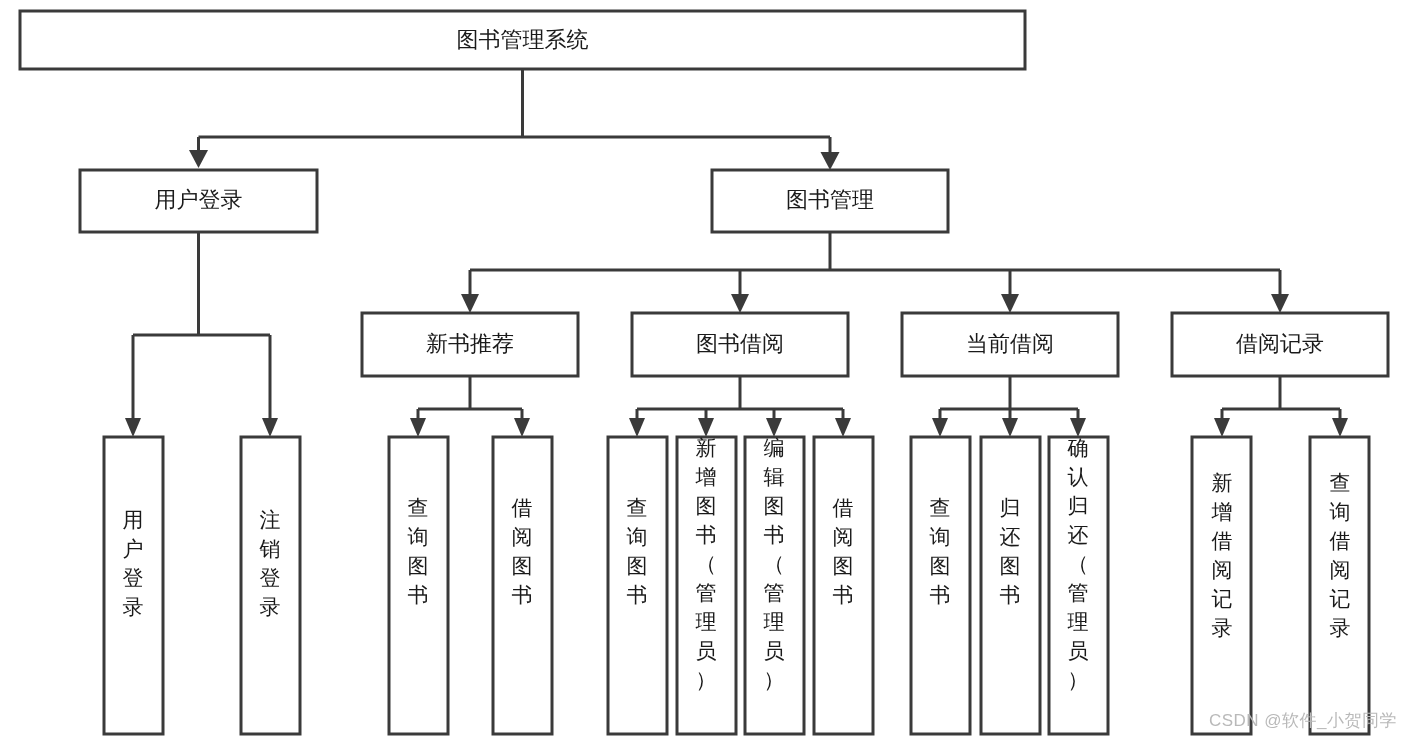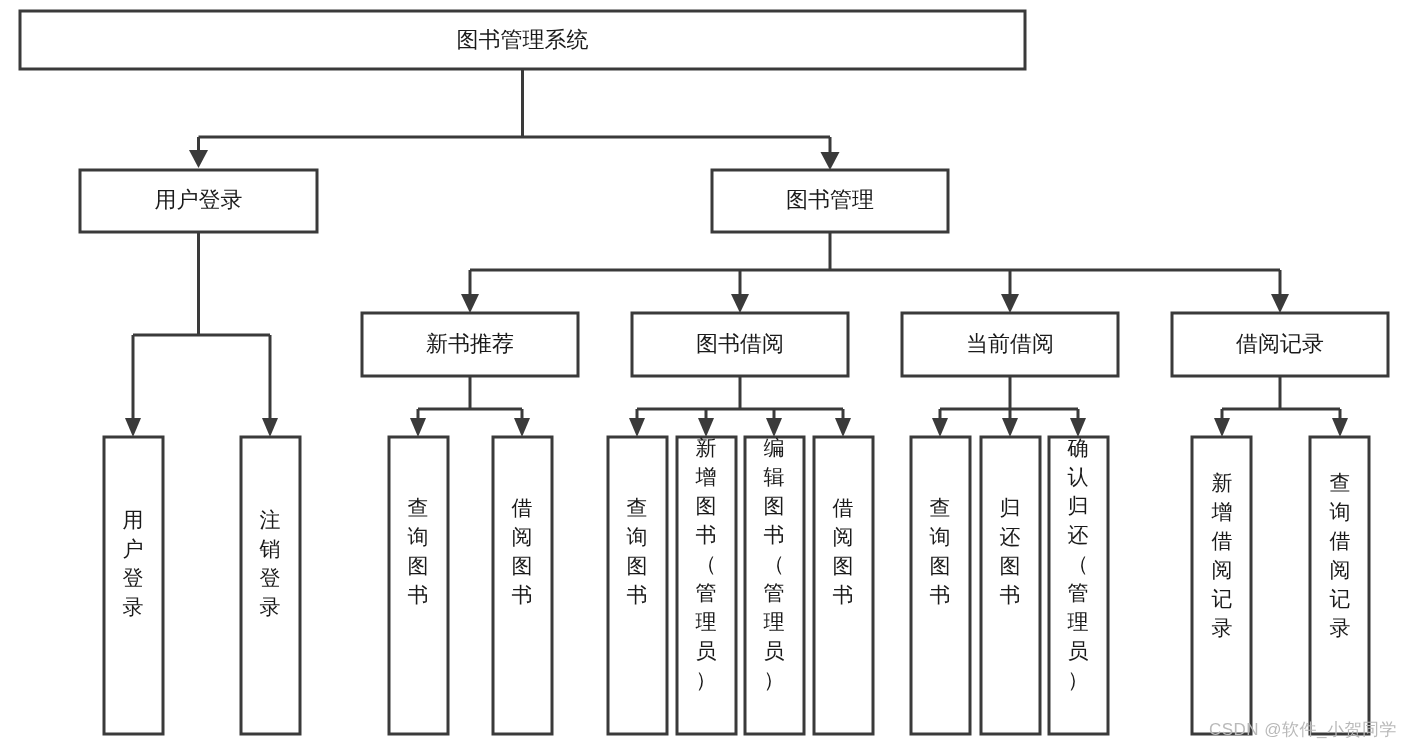--- a/index.html
+++ b/index.html
@@ -52,21 +52,21 @@
     fill: none;
     stroke-linecap: butt;
   }
   .arrow-head {
     fill: #3a3a3a;
     stroke: none;
   }
   .watermark {
     position: absolute;
     right: 8px;
-    bottom: 6px;
+    bottom: 15px;
     color: #b9b9b9;
     font-family: "Liberation Sans", "DejaVu Sans", sans-serif;
     font-size: 17px;
     letter-spacing: 0.5px;
     white-space: nowrap;
     user-select: none;
   }
 </style>
 </head>
 <body>

